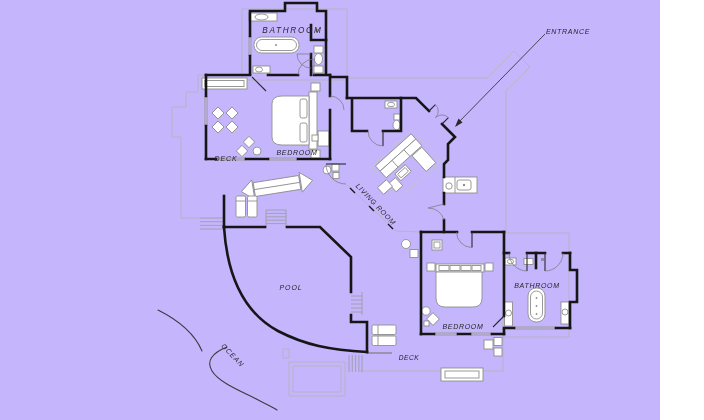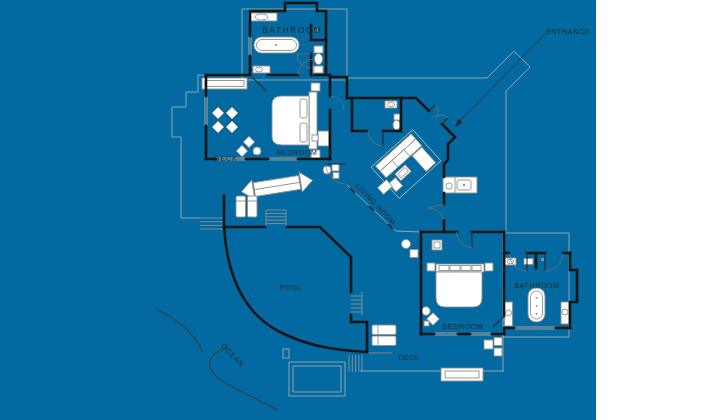--- a/index.html
+++ b/index.html
@@ -1,17 +1,17 @@
 <!DOCTYPE html>
 <html><head>
 <meta charset="utf-8">
 <style>
   html,body{margin:0;padding:0;background:#ffffff;}
-  .stage{position:relative;width:596px;height:420px;background:#0369a1;overflow:hidden;
-         font-family:"Liberation Sans",sans-serif;}
+  .stage{position:relative;width:660px;height:420px;background:#c4b5fd;overflow:hidden;
+         font-family:"Liberation Sans",sans-serif;font-style:italic;}
   svg{position:absolute;inset:0;display:block;}
   .thin path,.thin rect{stroke:#b4b4b4;stroke-width:.8;fill:none;}
   .med path{stroke:#7d7d7d;stroke-width:1.2;fill:none;}
   .stairs path{stroke:#9a9a9a;stroke-width:.8;fill:none;}
   .furn rect,.furn ellipse,.furn circle,.furn path,.furn polygon{stroke:#8e8e8e;stroke-width:.9;fill:#ffffff;}
   .furn .fill{fill:#8e8e8e;stroke:none;}
   .rug rect{stroke:#c6c6c6;stroke-width:.8;fill:none;}
   .walls path{stroke:#161616;stroke-width:2.6;fill:none;stroke-linecap:square;}
   .wallmed path{stroke:#161616;stroke-width:1.4;fill:none;}
   .doors path{stroke:#777777;stroke-width:.7;fill:none;}

